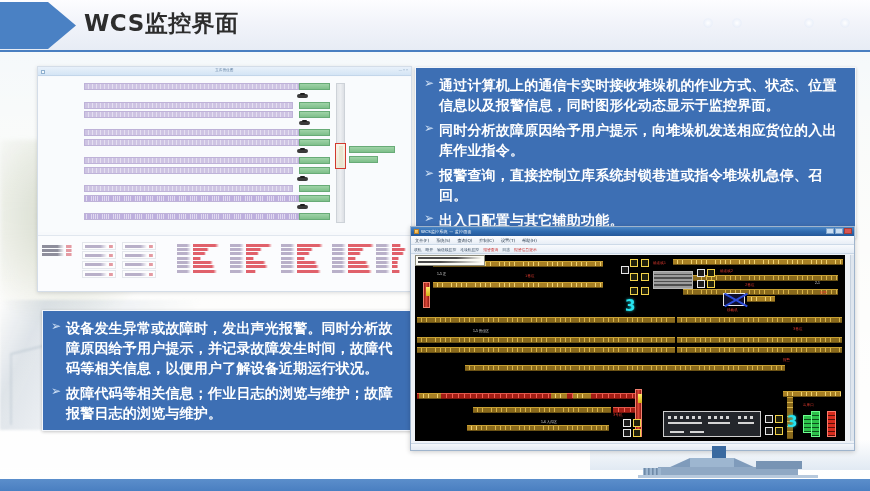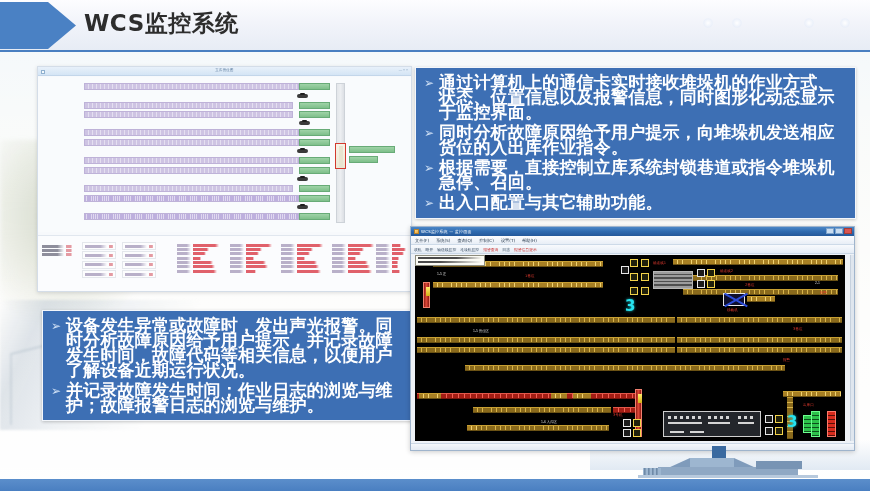--- a/index.html
+++ b/index.html
@@ -87,22 +87,22 @@
   .bullet {
     flex: 0 0 auto;
     width: 15px;
     color: #cfe0f5;
     font-size: 12px;
     line-height: 16px;
     text-align: left;
   }
   .callout-text {
     flex: 1 1 auto;
-    font-size: 17px;
-    line-height: 15px;
+    font-size: 14px;
+    line-height: 20px;
     font-weight: bold;
     font-family: "DejaVu Sans", "Liberation Sans", sans-serif;
     letter-spacing: 0.2px;
   }
   #callout-top { left: 415px; top: 67px; width: 441px; }
   #callout-bottom { left: 42px; top: 310px; width: 374px; }
 
   
   .shot-left {
     position: absolute; left: 37px; top: 66px; width: 375px; height: 226px;
@@ -386,21 +386,21 @@
   <div class="bg-foliage"></div>
   <div class="bg-building"></div>
   <div class="bg-sky-right"></div>
 
   <div class="header">
     <div class="header-arrow">
       <svg width="78" height="47" viewBox="0 0 78 47">
         <polygon points="0,0 48,0 76,23.5 48,47 0,47" fill="#4a81c4"></polygon>
       </svg>
     </div>
-    <div class="header-title">WCS监控系统</div>
+    <div class="header-title">WCS监控界面</div>
     <div class="header-sparkle" style="left:703px"></div>
     <div class="header-sparkle" style="left:732px"></div>
     <div class="header-sparkle" style="left:804px"></div>
     <div class="header-sparkle" style="left:840px"></div>
   </div>
 
   <div class="shot-left">
 
     <div class="sl-titlebar">
       <span class="dot"></span>
@@ -665,36 +665,36 @@
     <div class="callout-item">
       <span class="bullet">➢</span>
       <span class="callout-text">通过计算机上的通信卡实时接收堆垛机的作业方式、状态、位置信息以及报警信息，同时图形化动态显示于监控界面。</span>
     </div>
     <div class="callout-item">
       <span class="bullet">➢</span>
       <span class="callout-text">同时分析故障原因给予用户提示，向堆垛机发送相应货位的入出库作业指令。</span>
     </div>
     <div class="callout-item">
       <span class="bullet">➢</span>
-      <span class="callout-text">根据需要，直接控制立库系统封锁巷道或指令堆垛机急停、召回。</span>
+      <span class="callout-text">报警查询，直接控制立库系统封锁巷道或指令堆垛机急停、召回。</span>
     </div>
     <div class="callout-item">
       <span class="bullet">➢</span>
       <span class="callout-text">出入口配置与其它辅助功能。</span>
     </div>
   </div>
 
   <div class="callout" id="callout-bottom">
     <div class="callout-item">
       <span class="bullet">➢</span>
       <span class="callout-text">设备发生异常或故障时，发出声光报警。同时分析故障原因给予用户提示，并记录故障发生时间，故障代码等相关信息，以便用户了解设备近期运行状况。</span>
     </div>
     <div class="callout-item">
       <span class="bullet">➢</span>
-      <span class="callout-text">并记录故障发生时间；作业日志的浏览与维护；故障报警日志的浏览与维护。</span>
+      <span class="callout-text">故障代码等相关信息；作业日志的浏览与维护；故障报警日志的浏览与维护。</span>
     </div>
   </div>
 
   <div class="shot-right">
 
     <div class="sr-titlebar">
       <span class="sr-title-ico"></span>
       <span class="sr-title-txt">WCS监控系统 — 监控画面</span>
       <span class="sr-winbtns">
         <span></span>

